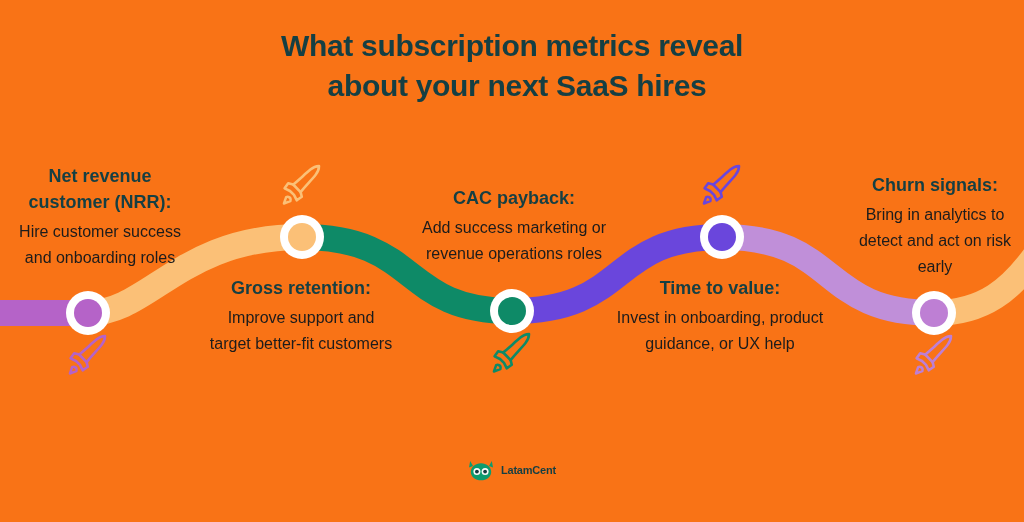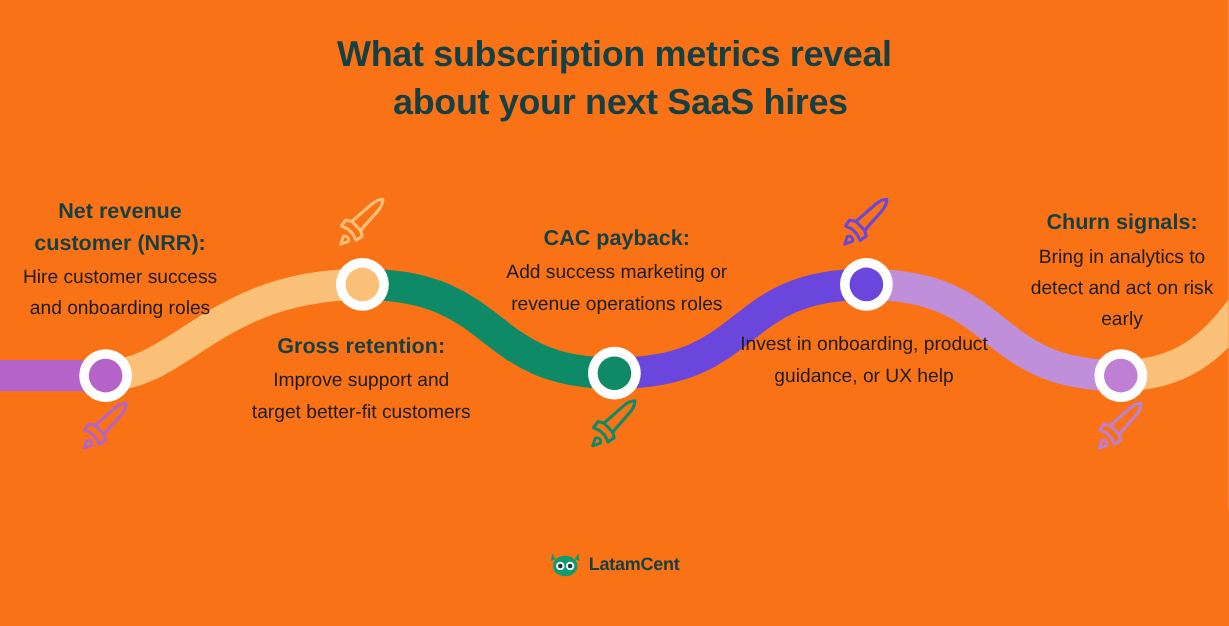--- a/index.html
+++ b/index.html
@@ -78,21 +78,21 @@
     position: absolute;
     left: 0;
     top: 459px;
     width: 1024px;
     display: flex;
     align-items: center;
     justify-content: center;
     gap: 7px;
   }
   .logo-word {
-    font-size: 15px;
+    font-size: 11px;
     font-weight: 700;
     color: #153F43;
     letter-spacing: -0.2px;
   }
 </style>
 </head>
 <body style="background: rgb(250, 249, 248);">
 
 <div id="stage" style="background: #f97316; padding-left: 20px;">
 
@@ -164,20 +164,21 @@
 
   <div class="milestone ms-3">
     <p class="m-heading" style="color: rgb(21, 63, 67);">CAC payback:</p>
     <p class="m-body" style="color: rgb(28, 28, 28);">
       <span>Add success marketing or</span><br>
       <span>revenue operations roles</span>
     </p>
   </div>
 
   <div class="milestone ms-4">
+    <p class="m-heading" style="color: rgb(21, 63, 67);">Time to value:</p>
     <p class="m-body" style="color: rgb(28, 28, 28);">
       <span>Invest in onboarding, product</span><br>
       <span>guidance, or UX help</span>
     </p>
   </div>
 
   <div class="milestone ms-5">
     <p class="m-heading" style="color: rgb(21, 63, 67);">Churn signals:</p>
     <p class="m-body" style="color: rgb(28, 28, 28);">
       <span>Bring in analytics to</span><br>

